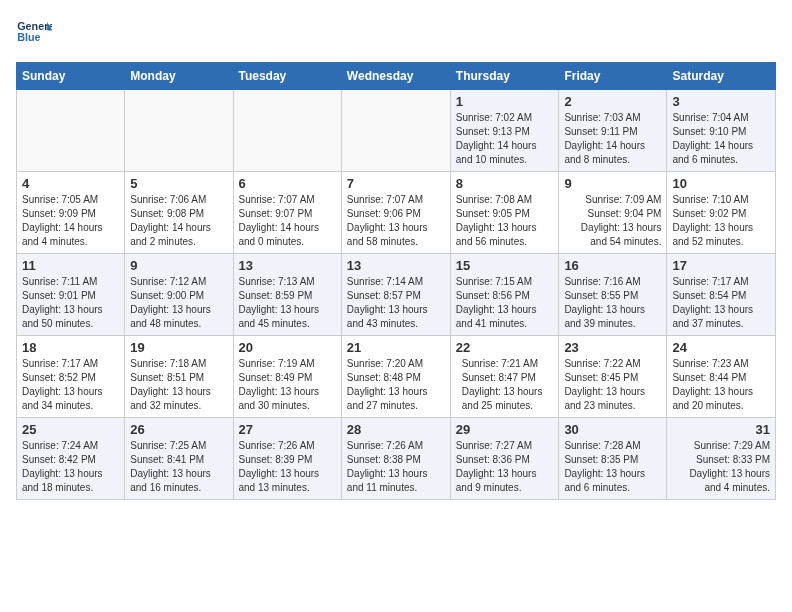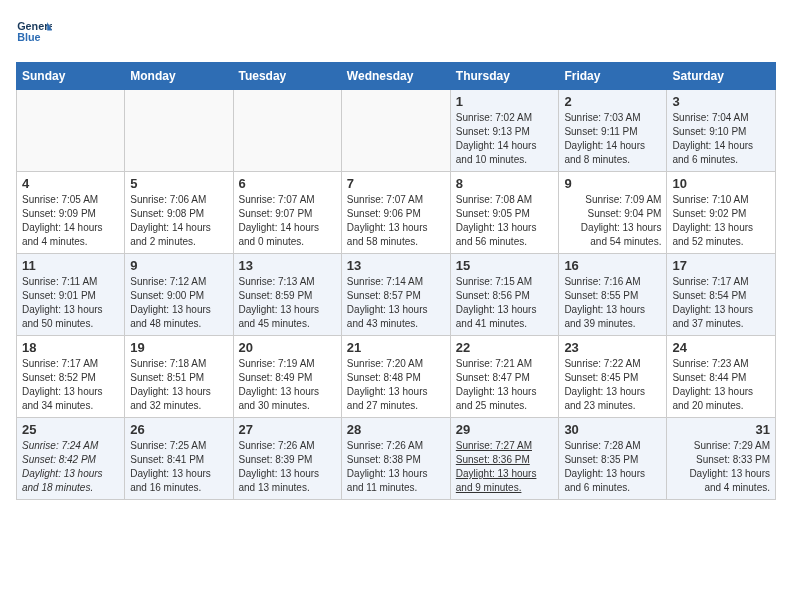--- a/index.html
+++ b/index.html
@@ -263,21 +263,21 @@
         </td>
         <td style="background-color: rgb(255, 255, 255);">
           <div class="day-num">21</div>
           <div class="day-info" style="white-space: pre-line;">Sunrise: 7:20 AM
 Sunset: 8:48 PM
 Daylight: 13 hours
 and 27 minutes.</div>
         </td>
         <td style="background-color: rgb(255, 255, 255);">
           <div class="day-num">22</div>
-          <div class="day-info" style="white-space: pre-line;">Sunrise: 7:21 AM
+          <div class="day-info" style="white-space: pre-line; margin-left: 6px;">Sunrise: 7:21 AM
 Sunset: 8:47 PM
 Daylight: 13 hours
 and 25 minutes.</div>
         </td>
         <td style="background-color: rgb(255, 255, 255);">
           <div class="day-num">23</div>
           <div class="day-info" style="white-space: pre-line;">Sunrise: 7:22 AM
 Sunset: 8:45 PM
 Daylight: 13 hours
 and 23 minutes.</div>
@@ -286,21 +286,21 @@
           <div class="day-num">24</div>
           <div class="day-info" style="white-space: pre-line;">Sunrise: 7:23 AM
 Sunset: 8:44 PM
 Daylight: 13 hours
 and 20 minutes.</div>
         </td>
       </tr>
       <tr>
         <td style="background-color: rgb(240, 244, 250);">
           <div class="day-num">25</div>
-          <div class="day-info" style="white-space: pre-line; font-style: italic;">Sunrise: 7:24 AM
+          <div class="day-info" style="white-space: pre-line;">Sunrise: 7:24 AM
 Sunset: 8:42 PM
 Daylight: 13 hours
 and 18 minutes.</div>
         </td>
         <td style="background-color: rgb(240, 244, 250);">
           <div class="day-num">26</div>
           <div class="day-info" style="white-space: pre-line;">Sunrise: 7:25 AM
 Sunset: 8:41 PM
 Daylight: 13 hours
 and 16 minutes.</div>
@@ -314,21 +314,21 @@
         </td>
         <td style="background-color: rgb(240, 244, 250);">
           <div class="day-num">28</div>
           <div class="day-info" style="white-space: pre-line;">Sunrise: 7:26 AM
 Sunset: 8:38 PM
 Daylight: 13 hours
 and 11 minutes.</div>
         </td>
         <td style="background-color: rgb(240, 244, 250);">
           <div class="day-num">29</div>
-          <div class="day-info" style="white-space: pre-line; text-decoration: underline;">Sunrise: 7:27 AM
+          <div class="day-info" style="white-space: pre-line;">Sunrise: 7:27 AM
 Sunset: 8:36 PM
 Daylight: 13 hours
 and 9 minutes.</div>
         </td>
         <td style="background-color: rgb(240, 244, 250);">
           <div class="day-num">30</div>
           <div class="day-info" style="white-space: pre-line;">Sunrise: 7:28 AM
 Sunset: 8:35 PM
 Daylight: 13 hours
 and 6 minutes.</div>

